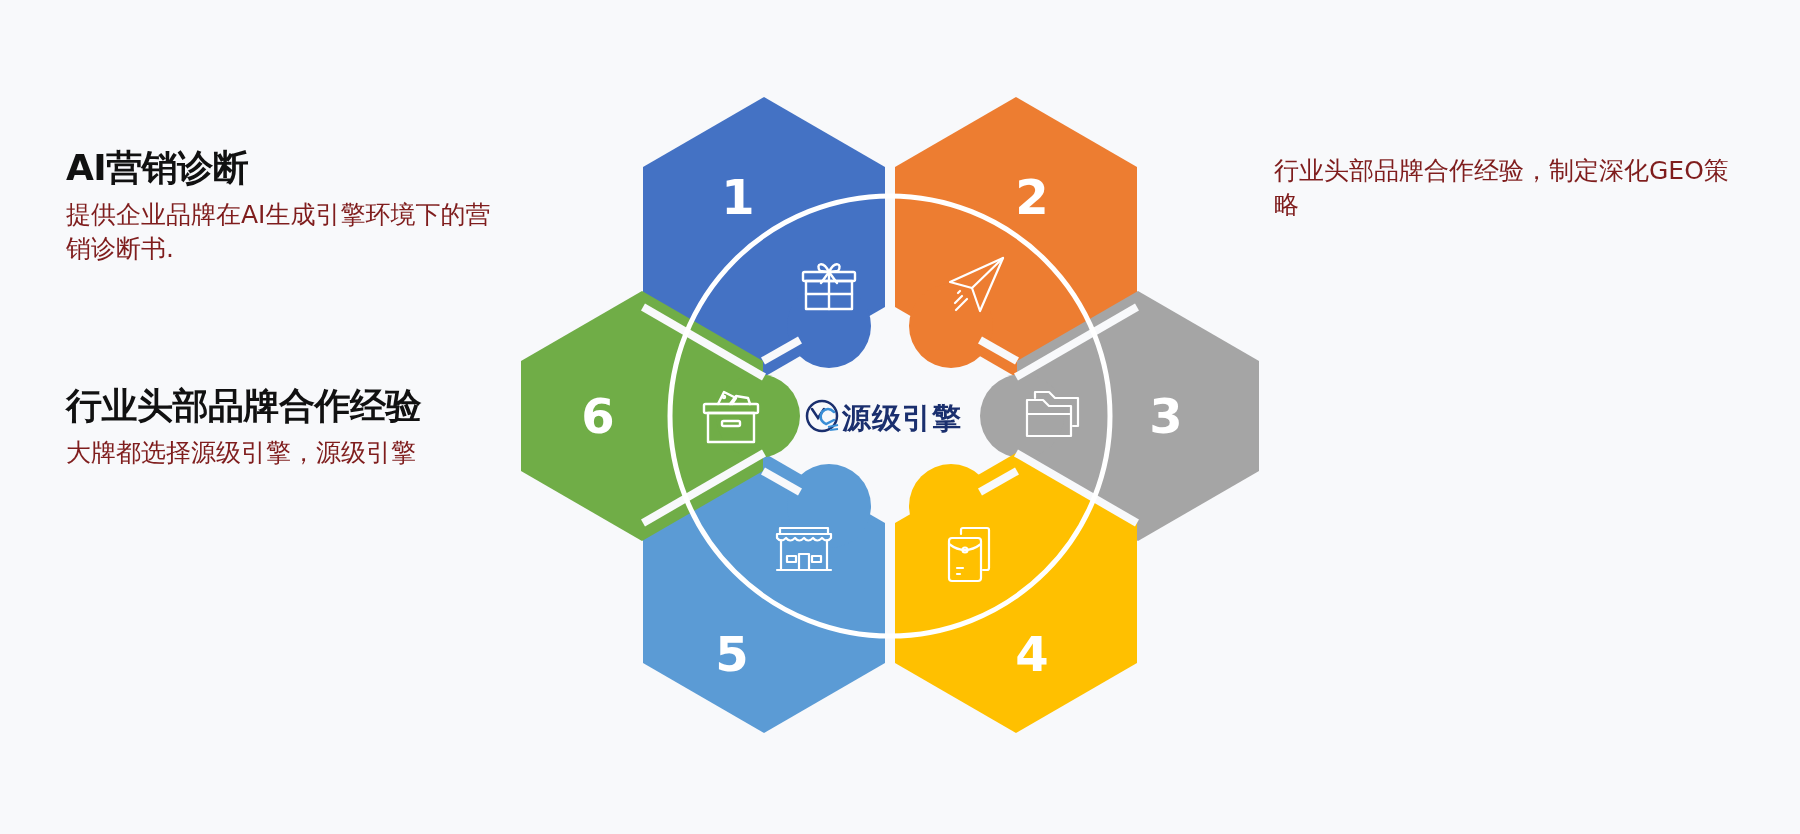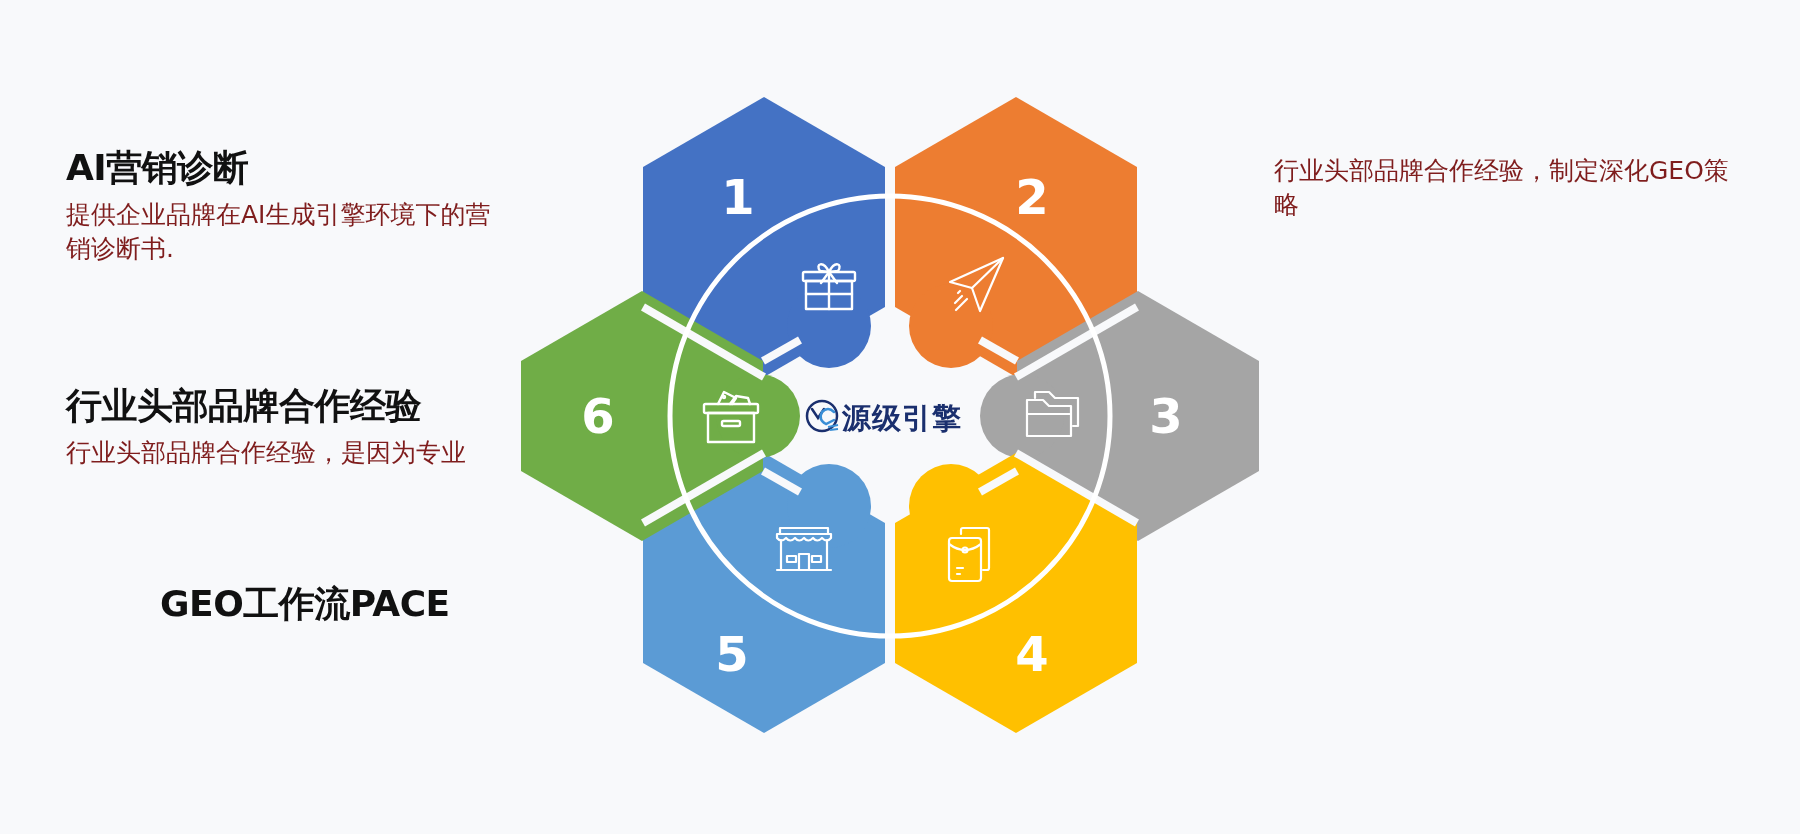--- a/index.html
+++ b/index.html
@@ -153,25 +153,24 @@
   <text x="842" y="428" font-family="DejaVu Sans, Liberation Sans, sans-serif" font-weight="bold" font-size="29" fill="#1a2f6e" letter-spacing="1">源级引擎</text>
 </svg>
 
 <div class="item" id="item-1">
   <div class="title">AI营销诊断</div>
   <div class="desc">提供企业品牌在AI生成引擎环境下的营销诊断书.</div>
 </div>
 
 <div class="item" id="item-6">
   <div class="title">行业头部品牌合作经验</div>
-  <div class="desc">行业头部品牌合作经验，是因为专业</div>
+  <div class="desc">大牌都选择源级引擎，源级引擎</div>
 </div>
 
 <div class="item" id="item-5">
-  <div class="title">GEO工作流PACE</div>
 </div>
 
 <div class="item" id="item-2">
   <div class="desc">行业头部品牌合作经验，制定深化GEO策略</div>
 </div>
 
 <div class="item" id="item-3">
 </div>
 
 <div class="item" id="item-4">

